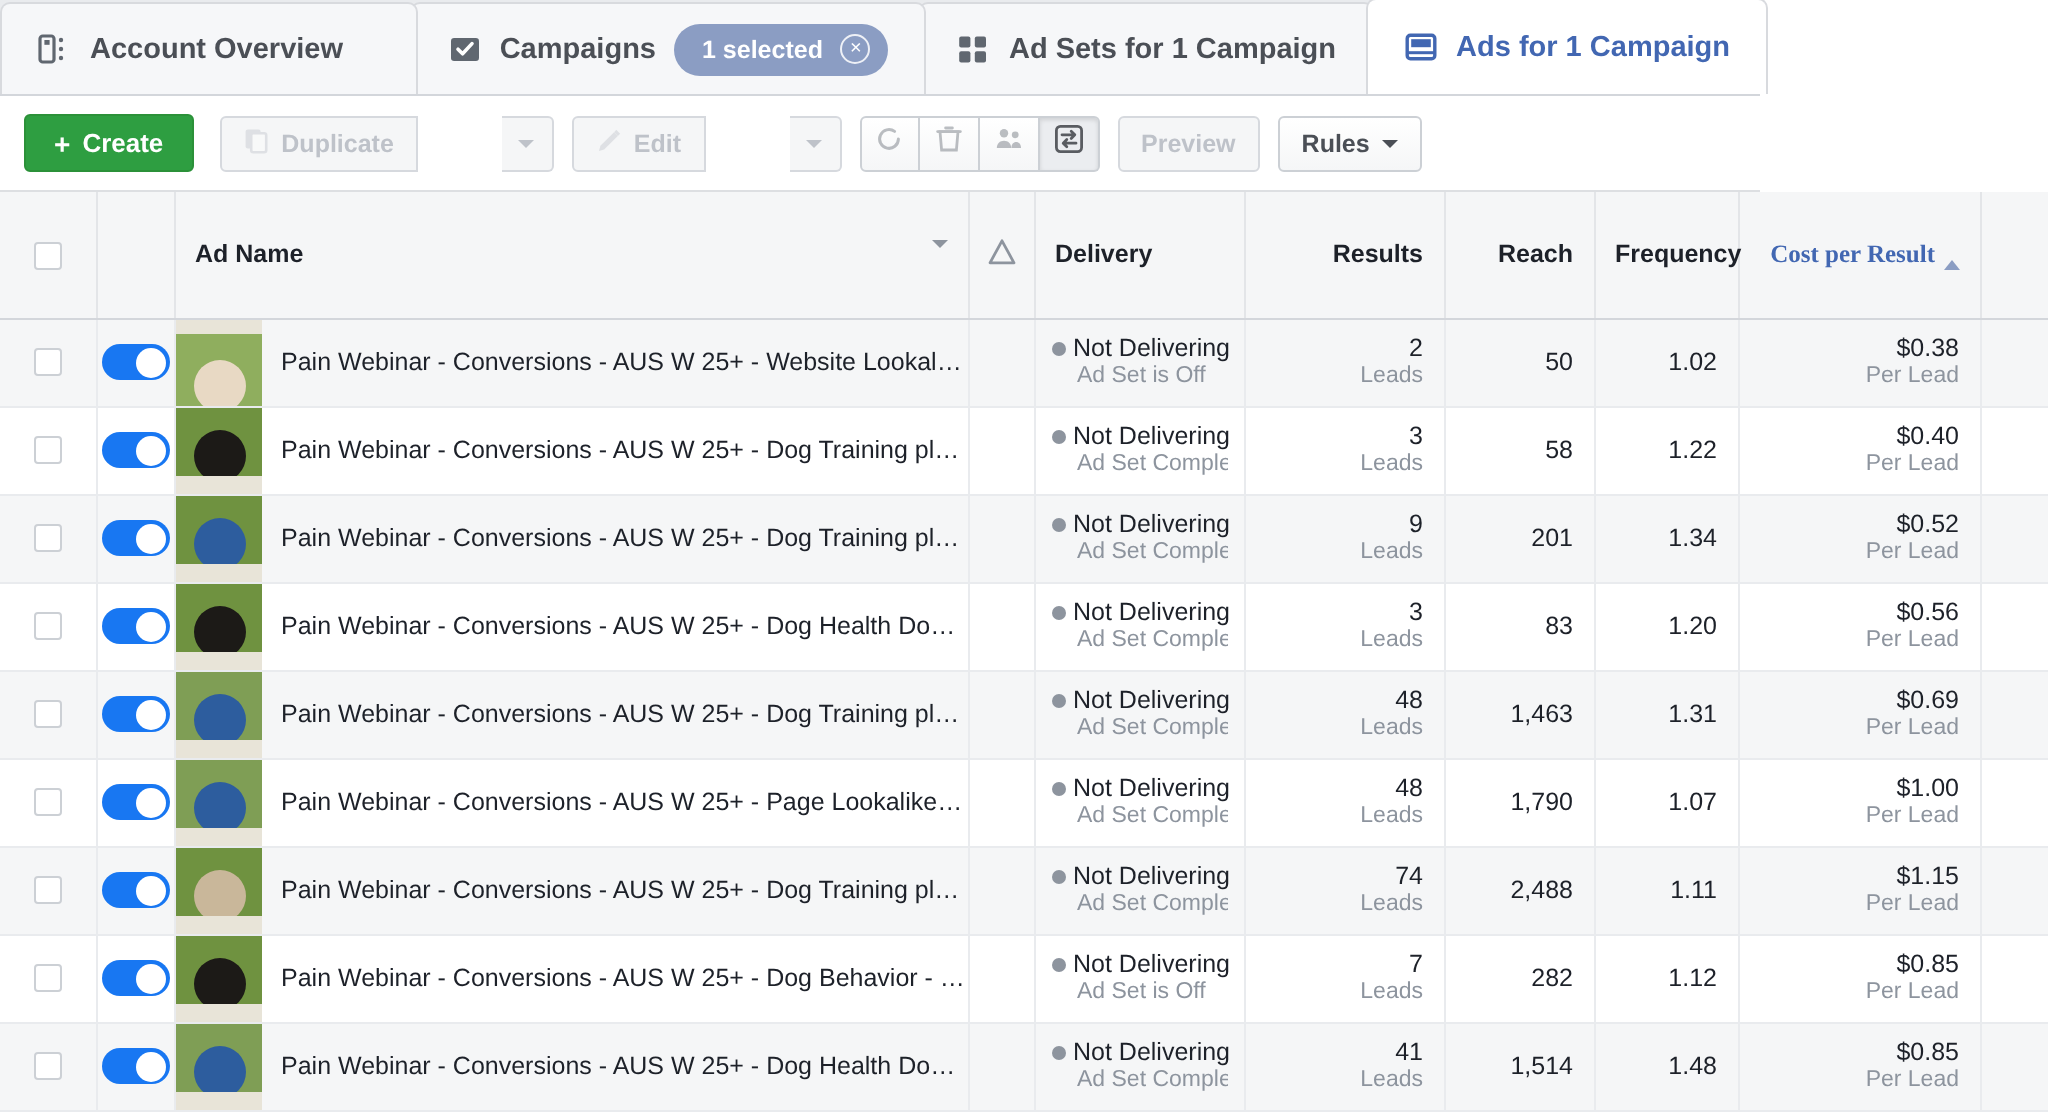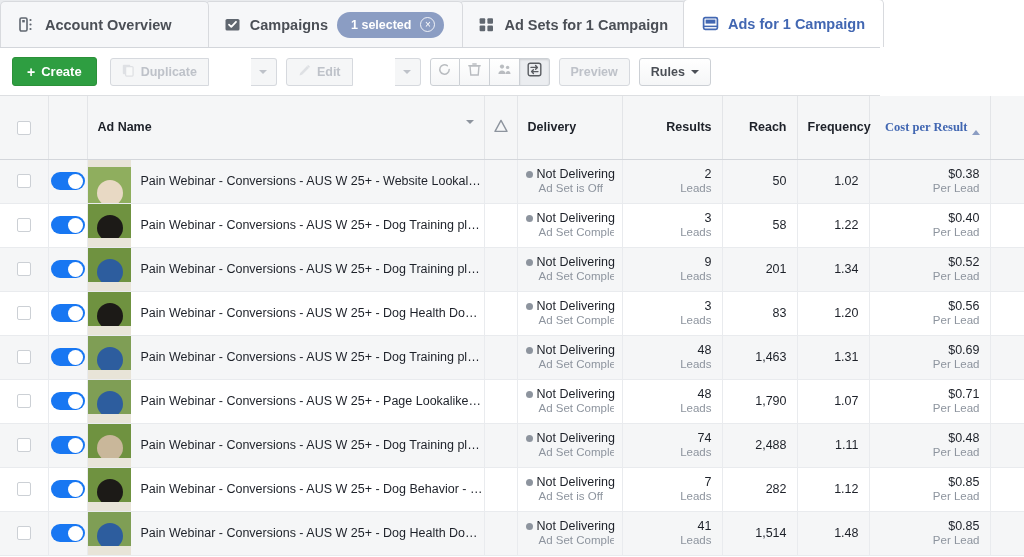--- a/index.html
+++ b/index.html
@@ -706,21 +706,21 @@
                 <span>1,790</span>
               </div>
             </td>
             <td>
               <div class="bigcell">
                 <span>1.07</span>
               </div>
             </td>
             <td>
               <div class="num">
-                <div class="v">$0.71</div>
+                <div class="v">$1.00</div>
                 <div class="u">Per Lead</div>
               </div>
             </td>
             <td class="c-end"></td>
           </tr>
           <tr class="odd">
             <td class="c-cb"><span class="cb"></span></td>
             <td class="c-tg"><span class="toggle"></span></td>
             <td class="c-name">
               <div class="namecell">
@@ -753,21 +753,21 @@
                 <span>2,488</span>
               </div>
             </td>
             <td>
               <div class="bigcell">
                 <span>1.11</span>
               </div>
             </td>
             <td>
               <div class="num">
-                <div class="v">$0.48</div>
+                <div class="v">$1.15</div>
                 <div class="u">Per Lead</div>
               </div>
             </td>
             <td class="c-end"></td>
           </tr>
           <tr class="even">
             <td class="c-cb"><span class="cb"></span></td>
             <td class="c-tg"><span class="toggle"></span></td>
             <td class="c-name">
               <div class="namecell">

